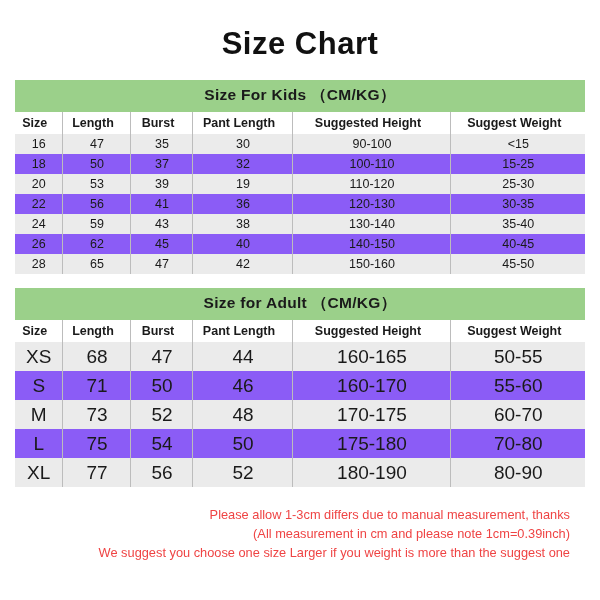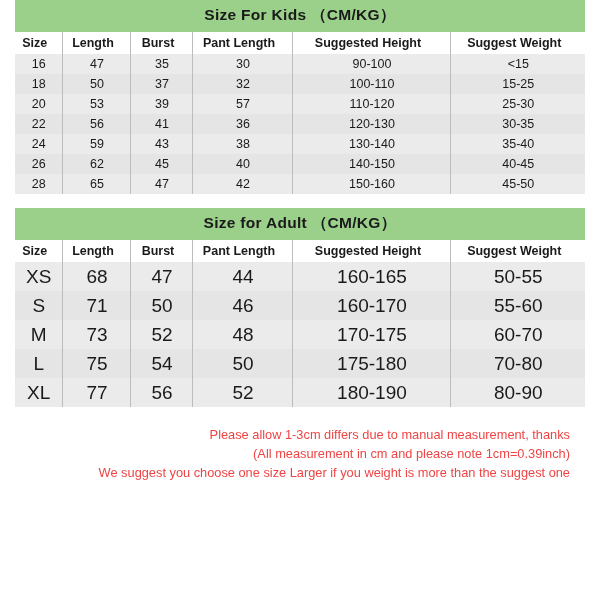--- a/index.html
+++ b/index.html
@@ -61,21 +61,21 @@
     text-align: center;
     font-size: 12.5px;
     padding: 3px 0 3px 0;
     border-left: 1px solid #bcbcbc;
     border-right: 1px solid #bcbcbc;
   }
   tbody tr td:first-child { border-left: none; }
   tbody tr td:last-child { border-right: none; }
 
   tbody tr.shade td { background: #ebebeb; }
-  tbody tr.plain td { background: #e5e5e5; }
+  tbody tr.plain td { background: #8b5cf6; }
 
   .col-size   { width: 48px; }
   .col-length { width: 68px; }
   .col-burst  { width: 62px; }
   .col-pant   { width: 100px; }
   .col-height { width: 158px; }
   .col-weight { width: 134px; }
 
   .gap { height: 14px; }
 
@@ -89,20 +89,21 @@
     line-height: 19px;
     color: #ef4444;
   }
   .notes div { white-space: nowrap; }
 </style>
 </head>
 <body>
 
 <div class="page">
 
+  <div class="title">Size Chart</div>
 
   <table class="kids-table">
     <colgroup>
       <col class="col-size">
         <col class="col-length">
         <col class="col-burst">
       <col class="col-pant">
         <col class="col-height">
         <col class="col-weight">
     </colgroup>
@@ -133,21 +134,21 @@
         <td>50</td>
         <td>37</td>
         <td>32</td>
         <td>100-110</td>
         <td>15-25</td>
       </tr>
       <tr class="shade">
         <td>20</td>
         <td>53</td>
         <td>39</td>
-        <td>57</td>
+        <td>19</td>
         <td>110-120</td>
         <td>25-30</td>
       </tr>
       <tr class="plain">
         <td>22</td>
         <td>56</td>
         <td>41</td>
         <td>36</td>
         <td>120-130</td>
         <td>30-35</td>

